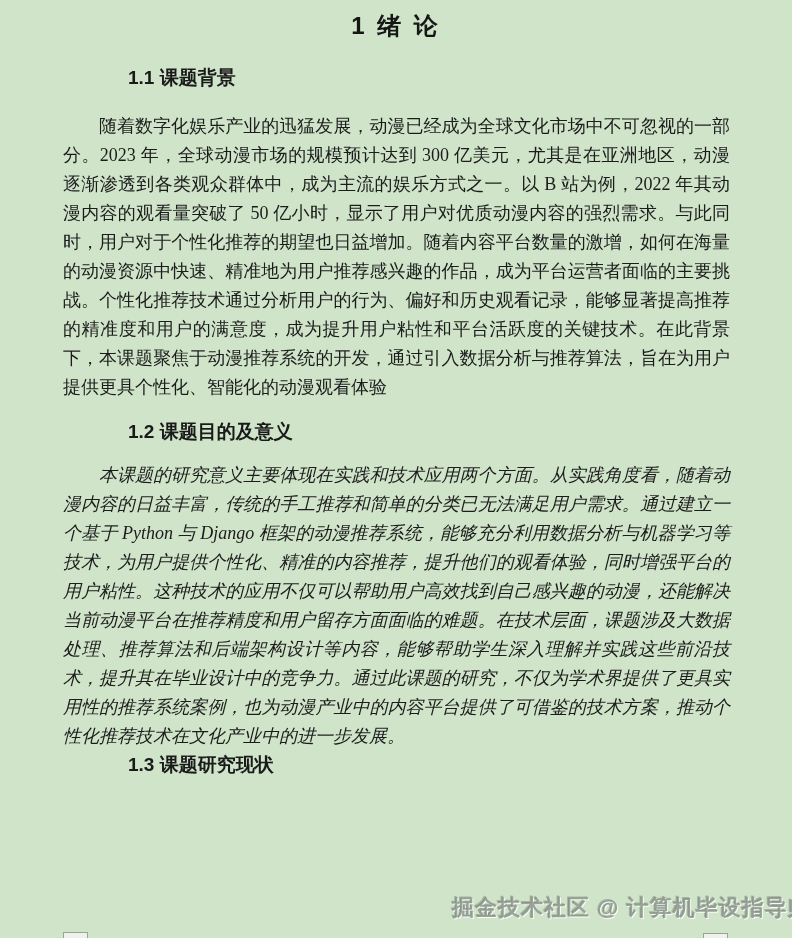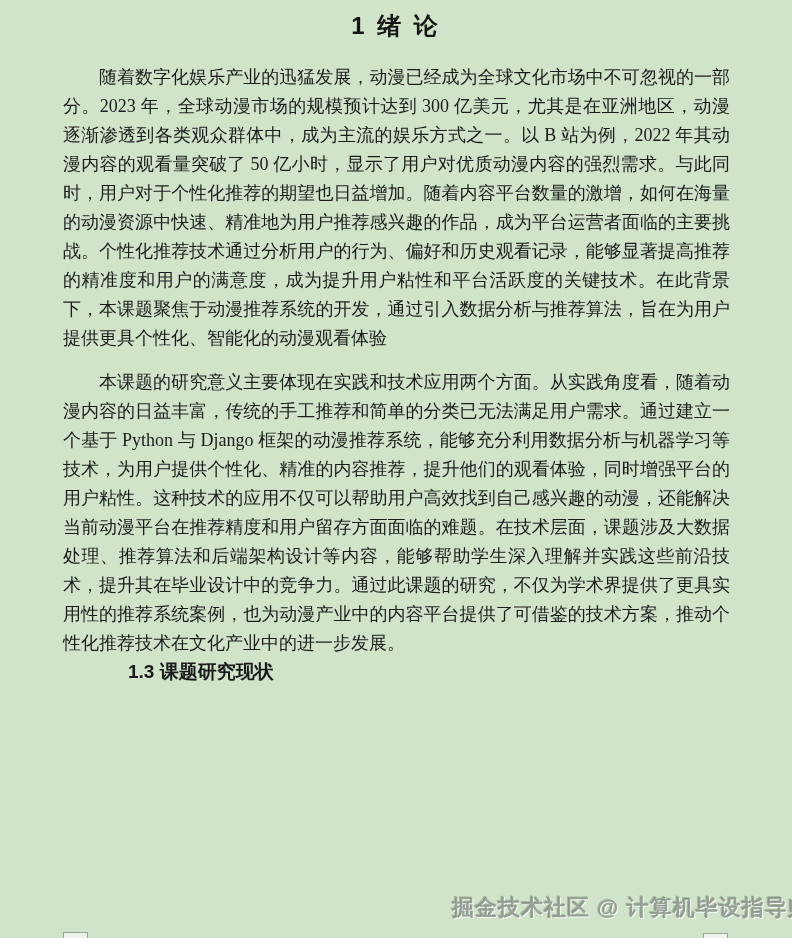--- a/index.html
+++ b/index.html
@@ -45,21 +45,21 @@
     margin: 0;
     margin-left: 63px;
     width: 667px;
     font-size: 18px;
     line-height: 29px;
     text-align: justify;
     text-indent: 2em;
     color: #1c1c1c;
   }
   .para-1 { margin-top: 20px; }
-  .para-2 { margin-top: 15px; }
+  .para-2 { margin-top: 15px; font-style: italic; }
   .para-3 { margin-top: 14px; }
 
   .watermark {
     position: absolute;
     left: 452px;
     top: 893px;
     width: 340px;
     font-family: "Liberation Sans", "DejaVu Sans", sans-serif;
     font-size: 22px;
     font-weight: bold;
@@ -82,23 +82,25 @@
   .corner-box-left  { left: 63px;  top: 932px; }
   .corner-box-right { left: 703px; top: 933px; }
 </style>
 </head>
 <body>
 
 <div class="page">
 
   <h1 class="doc-title">1 绪  论</h1>
 
+  <h2 class="heading heading-1">1.1 课题背景</h2>
 
   <p class="para para-1">随着数字化娱乐产业的迅猛发展，动漫已经成为全球文化市场中不可忽视的一部分。2023 年，全球动漫市场的规模预计达到 300 亿美元，尤其是在亚洲地区，动漫逐渐渗透到各类观众群体中，成为主流的娱乐方式之一。以 B 站为例，2022 年其动漫内容的观看量突破了 50 亿小时，显示了用户对优质动漫内容的强烈需求。与此同时，用户对于个性化推荐的期望也日益增加。随着内容平台数量的激增，如何在海量的动漫资源中快速、精准地为用户推荐感兴趣的作品，成为平台运营者面临的主要挑战。个性化推荐技术通过分析用户的行为、偏好和历史观看记录，能够显著提高推荐的精准度和用户的满意度，成为提升用户粘性和平台活跃度的关键技术。在此背景下，本课题聚焦于动漫推荐系统的开发，通过引入数据分析与推荐算法，旨在为用户提供更具个性化、智能化的动漫观看体验</p>
 
+  <h2 class="heading heading-2">1.2 课题目的及意义</h2>
 
   <p class="para para-2">本课题的研究意义主要体现在实践和技术应用两个方面。从实践角度看，随着动漫内容的日益丰富，传统的手工推荐和简单的分类已无法满足用户需求。通过建立一个基于 Python 与 Django 框架的动漫推荐系统，能够充分利用数据分析与机器学习等技术，为用户提供个性化、精准的内容推荐，提升他们的观看体验，同时增强平台的用户粘性。这种技术的应用不仅可以帮助用户高效找到自己感兴趣的动漫，还能解决当前动漫平台在推荐精度和用户留存方面面临的难题。在技术层面，课题涉及大数据处理、推荐算法和后端架构设计等内容，能够帮助学生深入理解并实践这些前沿技术，提升其在毕业设计中的竞争力。通过此课题的研究，不仅为学术界提供了更具实用性的推荐系统案例，也为动漫产业中的内容平台提供了可借鉴的技术方案，推动个性化推荐技术在文化产业中的进一步发展。</p>
 
   <h2 class="heading heading-3">1.3 课题研究现状</h2>
 
 
   <div class="watermark">掘金技术社区 @ 计算机毕设指导师</div>
 
   <div class="corner-box corner-box-left"></div>
 

